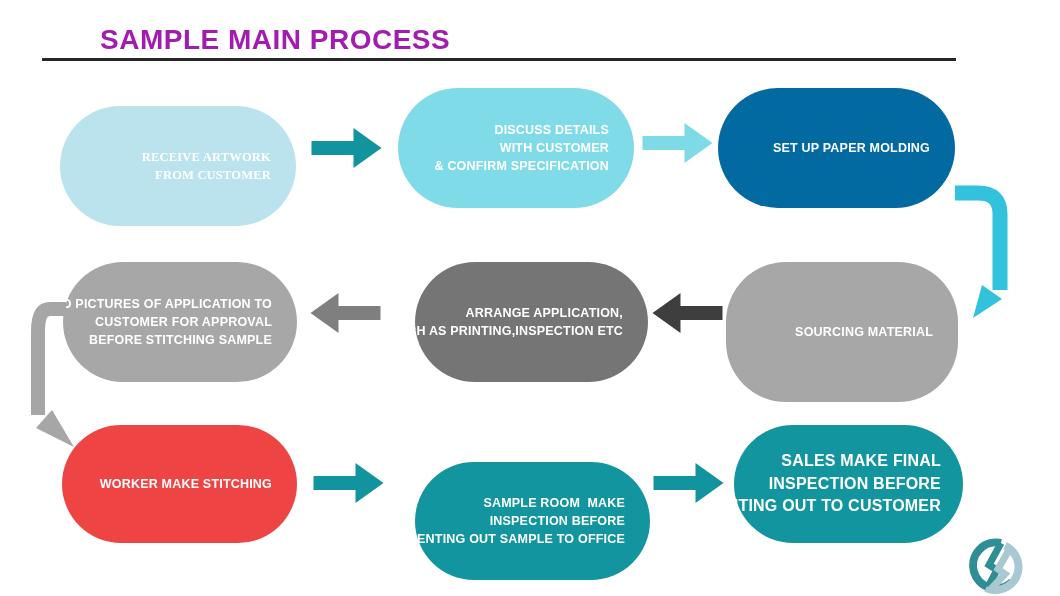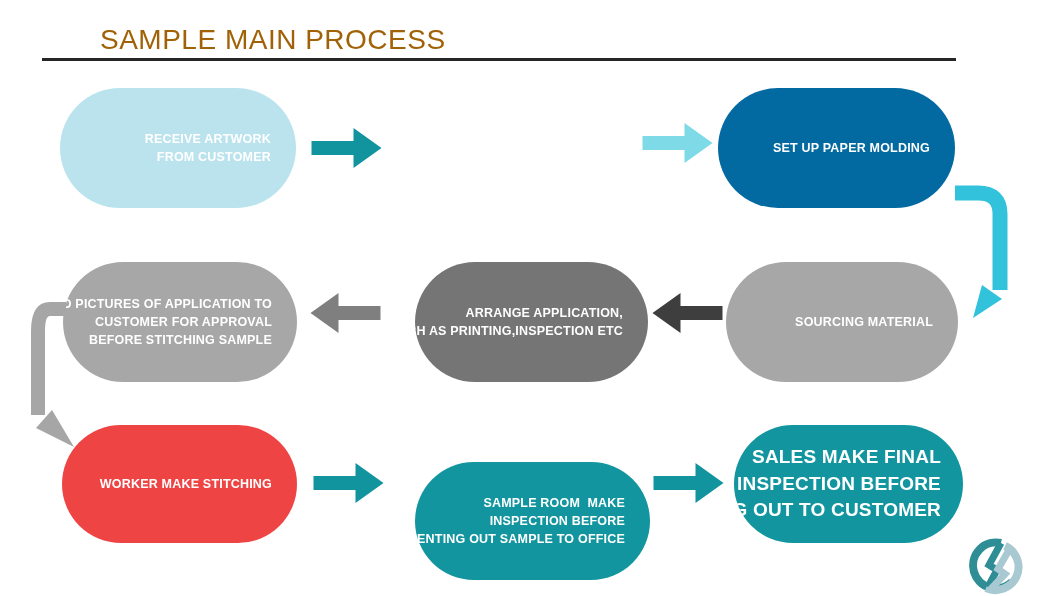--- a/index.html
+++ b/index.html
@@ -1,41 +1,41 @@
 <!DOCTYPE html>
 <html><head>
 <meta charset="utf-8">
 <style>
   html,body{margin:0;padding:0;background:#ffffff;}
   .stage{
     position:relative;width:1060px;height:596px;background:#ffffff;
     overflow:hidden;font-family:"Liberation Sans",sans-serif;
   }
   .page-title{
-    position:absolute;left:100px;top:24px;font-size:28px;font-weight:normal;
-    color:#a16207;letter-spacing:0.5px;white-space:pre;
+    position:absolute;left:100px;top:24px;font-size:28px;font-weight:bold;
+    color:#a21caf;letter-spacing:0.5px;white-space:pre;
   }
   .title-underline{
     position:absolute;left:42px;top:58px;width:914px;height:3px;background:#262626;
   }
   .node{
     position:absolute;border-radius:60px;color:#ffffff;font-weight:bold;
     font-size:12.5px;line-height:1.45;display:flex;align-items:center;
     justify-content:flex-end;text-align:right;padding-right:25px;padding-left:6px;
     box-sizing:border-box;white-space:pre;letter-spacing:0.2px;
   }
-  .n1{left:60px;top:88px;width:236px;height:120px;}
+  .n1{left:60px;top:106px;width:236px;height:120px;font-family:Liberation Serif, serif;}
   .n2{left:398px;top:88px;width:236px;height:120px;}
   .n3{left:718px;top:88px;width:237px;height:120px;}
-  .n4{left:726px;top:262px;width:232px;height:120px;}
+  .n4{left:726px;top:262px;width:232px;height:140px;}
   .n5{left:415px;top:262px;width:233px;height:120px;}
   .n6{left:63px;top:262px;width:234px;height:120px;}
   .n7{left:62px;top:425px;width:235px;height:118px;}
   .n8{left:415px;top:425px;width:235px;height:118px;margin-top:37px;}
-  .n9{left:734px;top:425px;width:229px;height:118px;font-size:19px;line-height:1.4;padding-right:22px;}
+  .n9{left:734px;top:425px;width:229px;height:118px;font-size:16px;line-height:1.4;padding-right:22px;}
   .arrow{position:absolute;width:71px;height:44px;}
   .a1{left:311px;top:126px;}
   .a2{left:642px;top:121px;}
   .a3{left:652px;top:291px;}
   .a4{left:310px;top:291px;}
   .a5{left:313px;top:461px;}
   .a6{left:653px;top:461px;}
   .curve{position:absolute;}
   .c1{left:942px;top:172px;width:76px;height:160px;}
   .c2{left:10px;top:293px;width:76px;height:165px;}
@@ -44,20 +44,23 @@
 </head>
 <body>
 
 <div class="stage">
 
   <div class="page-title">SAMPLE MAIN PROCESS</div>
   <div class="title-underline"></div>
 
   <div class="node n1" style="background: rgb(186, 227, 238);">RECEIVE ARTWORK
 FROM CUSTOMER</div>
+  <div class="node n2" style="background: rgb(128, 219, 232);">DISCUSS DETAILS
+WITH CUSTOMER
+&amp; CONFIRM SPECIFICATION</div>
   <div class="node n3" style="background: #0369a1;">SET UP PAPER MOLDING</div>
 
   <div class="node n4" style="background: rgb(167, 167, 167);">SOURCING MATERIAL</div>
   <div class="node n5" style="background: rgb(117, 117, 117);">ARRANGE APPLICATION,
 SUCH AS PRINTING,INSPECTION ETC</div>
   <div class="node n6" style="background: rgb(167, 167, 167);">SEND PICTURES OF APPLICATION TO
 CUSTOMER FOR APPROVAL
 BEFORE STITCHING SAMPLE</div>
 
   <div class="node n7" style="background: #ef4444;">WORKER MAKE STITCHING</div>

